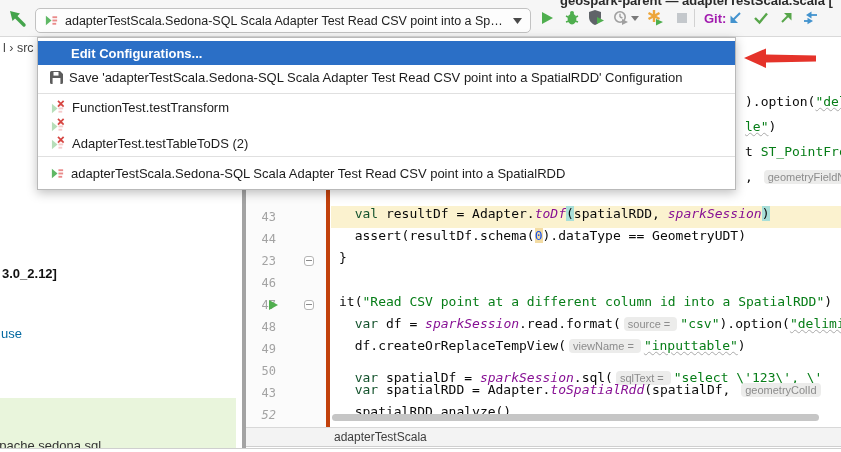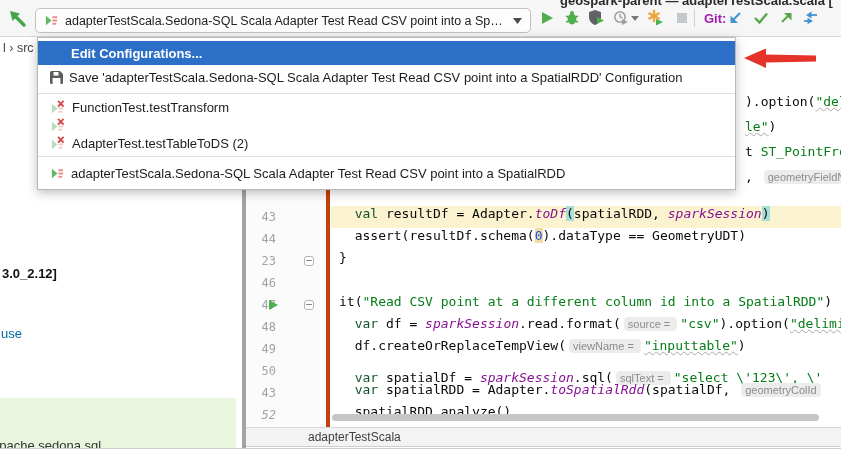--- a/index.html
+++ b/index.html
@@ -54,21 +54,21 @@
   .k{color:#14532d;} .s{color:#067d17;} .n{color:#1750eb;}
   .pi{color:#871094;font-style:italic;}
   .tl{background:#a8dfd8;} .tn{background:#f3dca4;}
   .wv{text-decoration:underline wavy #a9a9a9 1px;}
   .h{font:11px "Liberation Sans",sans-serif;color:#8c8c8c;background:#ececeb;border-radius:4px;
      padding:1px 4px;margin:0 3px;}
   .hscroll{position:absolute;left:86px;right:22px;top:352px;height:7px;background:#c6c6c6;
            border-radius:4px;}
   .ed-crumb{position:absolute;left:246px;top:427px;width:595px;height:20px;background:#f3f3f3;
             border-top:1px solid #d8d8d8;border-bottom:1px solid #cfcfcf;box-sizing:border-box;}
-  .ed-crumb .lbl{position:absolute;left:62px;top:2px;font-size:12px;color:#3e3e3e;}
+  .ed-crumb .lbl{position:absolute;left:88px;top:2px;font-size:12px;color:#3e3e3e;}
 
   
   .dropdown{position:absolute;left:37px;top:37px;width:697px;background:#fff;
             border:1px solid #b9b9b9;box-shadow:0 3px 10px rgba(0,0,0,.25);z-index:20;
             padding:3px 0 4px 0;}
   .menu-row{display:flex;align-items:center;padding-left:12px;gap:6px;font-size:13px;
             color:#1c1c1c;white-space:nowrap;}
   .menu-row.h24{height:24px;} .menu-row.h18{height:18px;}
   .menu-row .lbl{white-space:nowrap;overflow:hidden;}
   .row-edit{background:#2b6fc6;color:#fff;font-weight:bold;padding-left:33px;}

